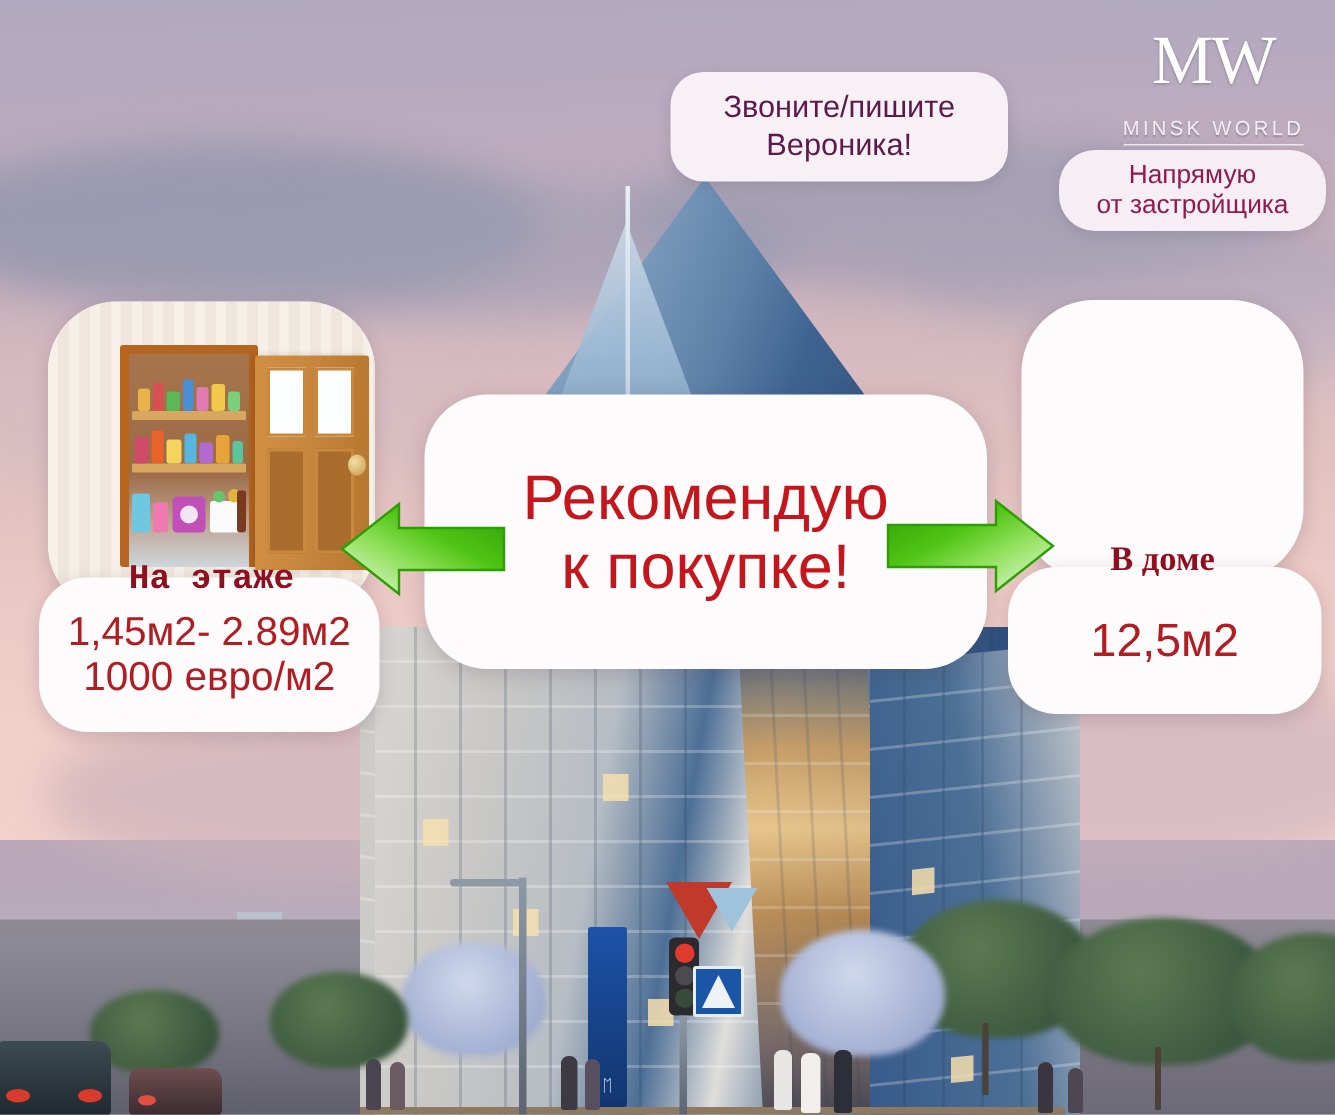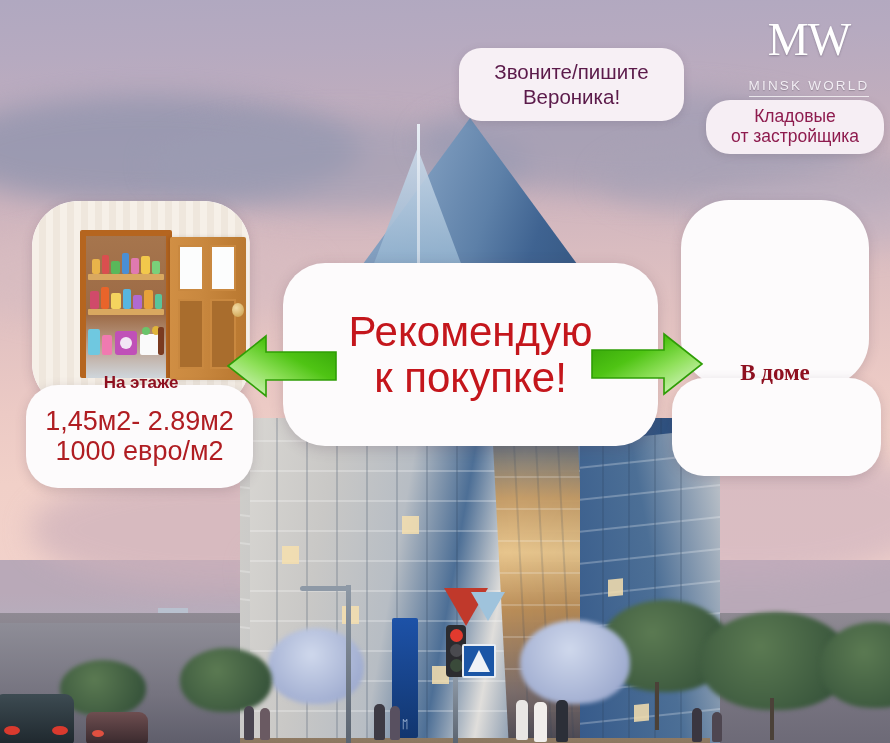--- a/index.html
+++ b/index.html
@@ -209,21 +209,20 @@
   .b-direct span {
     color:#8e1b4e; font-size:17.5px; font-weight:400;
   }
 
   .b-call {
     left:447px; top:48px; width:225px; height:73px;
     border-radius:22px;
     background:#f7f0f5;
     display:flex; flex-direction:column; align-items:center; justify-content:center;
     line-height:1.18;
-    margin-left:12px;
   }
   .b-call span {
     color:#5b1a4a; font-size:20.5px;
   }
 
   
   .b-center {
     left:283px; top:263px; width:375px; height:183px;
     border-radius:42px;
     background:#fdfbfc;
@@ -246,22 +245,22 @@
     left:26px; top:385px; width:227px; height:103px;
     border-radius:32px;
     background:#fdfbfc;
     box-shadow:0 3px 12px rgba(80,60,80,.2);
     display:flex; flex-direction:column; align-items:center; justify-content:center;
     line-height:1.1;
   }
   .l-head {
     position:absolute; left:32px; top:373px; width:218px;
     text-align:center; z-index:6;
-    font-family:Liberation Sans, sans-serif; font-weight:bold;
-    color:#8e1020; font-size:17px;
+    font-family:Liberation Mono, monospace; font-weight:bold;
+    color:#8e1020; font-size:23px;
   }
   .l-bot span { color:#b01d22; font-size:27px; }
 
   
   .r-top {
     left:681px; top:200px; width:188px; height:187px;
     border-radius:48px;
     background:#fdfbfc;
     box-shadow:0 3px 12px rgba(80,60,80,.2);
   }
@@ -504,21 +503,21 @@
     <div class="car" style="left:86px;top:712px;width:62px;height:32px;background:linear-gradient(180deg,#6e4e50,#3a2a2e);"></div>
     <div class="car-light" style="left:92px;top:730px;width:12px;height:7px;background:#e05040;"></div>
   </div>
 
   <div class="mw-logo">
     <div class="mw-mark">MW</div>
     <div><span class="mw-word">MINSK WORLD</span></div>
   </div>
 
   <div class="bubble b-direct">
-    <span>Кладовые</span>
+    <span>Напрямую</span>
     <span>от застройщика</span>
   </div>
 
   <div class="bubble b-call">
     <span>Звоните/пишите</span>
     <span>Вероника!</span>
   </div>
 
   <div class="bubble l-top">
     <div class="store">
@@ -573,20 +572,21 @@
     <span>1000 евро/м2</span>
   </div>
 
   <div class="bubble r-top">
     
   </div>
 
   <div class="r-head">В доме</div>
 
   <div class="bubble r-bot">
+    <span>12,5м2</span>
   </div>
 
   <div class="bubble b-center">
     <span>Рекомендую</span>
     <span>к покупке!</span>
   </div>
 
   <div class="arrow a-left">
     <svg viewBox="0 0 112 72" width="112" height="72">
       <defs>

